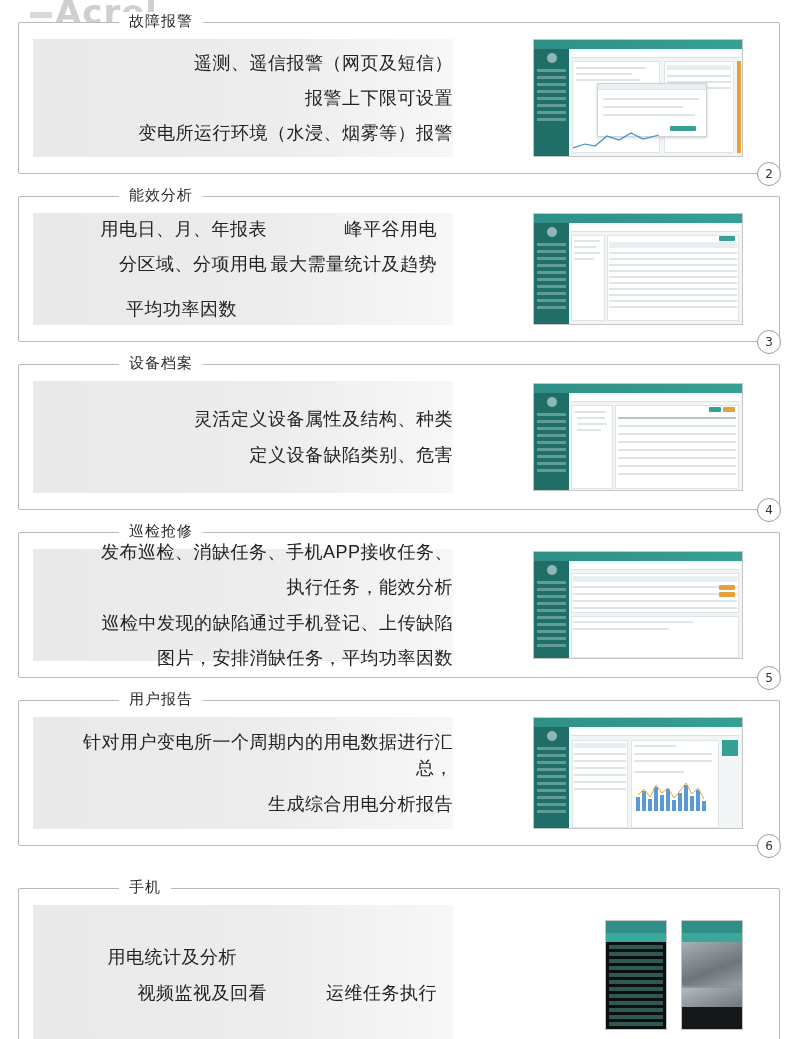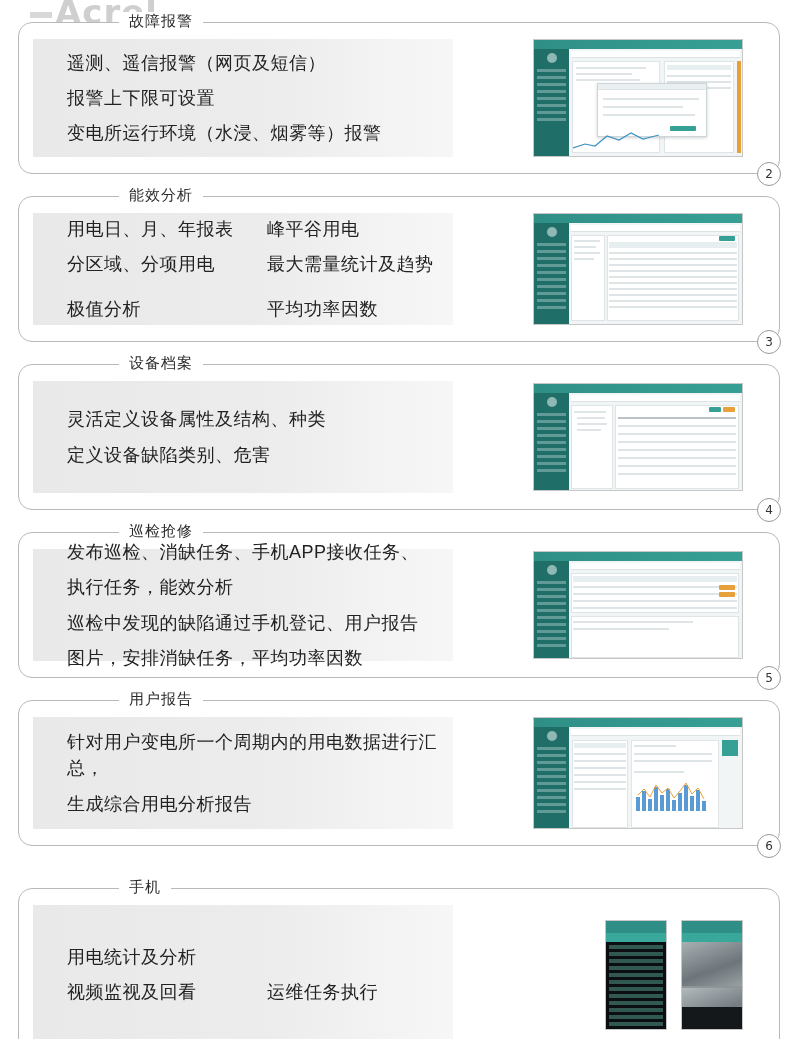--- a/index.html
+++ b/index.html
@@ -33,24 +33,25 @@
   }
 
   .section {
     position: absolute;
     left: 18px;
     width: 762px;
   }
   .card {
     position: relative;
     border: 1px solid #b9b9b9;
-    border-radius: 14px;
+    border-radius: 2px;
     background: #ffffff;
     height: 100%;
     width: 100%;
+    text-align: right;
   }
   
   .card-title {
     position: absolute;
     top: -11px;
     left: 100px;
     background: #ffffff;
     padding: 0 10px;
     font-size: 15px;
     color: #2b2b2b;
@@ -209,21 +210,20 @@
         <div class="rows">
           <div class="row">
               <span class="c1">用电日、月、年报表</span>
               <span class="c2">峰平谷用电</span>
             </div>
           <div class="row">
               <span class="c1">分区域、分项用电</span>
               <span class="c2">最大需量统计及趋势</span>
             </div>
           <div class="row" style="margin-top:18px;">
-              <span class="c1">极值分析</span>
               <span class="c2">平均功率因数</span>
             </div>
         </div>
       </div>
       <div class="shot" style="width:210px;height:112px;">
         <div class="ss">
           <div class="topbar"></div>
           <div class="side teal">
               <div class="av"></div>
               <i></i>
@@ -313,21 +313,21 @@
     </div>
   </div>
 
   <div class="section" style="top:532px; height:146px;">
     <div class="card">
       <div class="card-title">巡检抢修</div>
       <div class="content-panel">
         <div class="rows">
           <div class="row single"><span class="c1" style="width:auto">发布巡检、消缺任务、手机APP接收任务、</span></div>
           <div class="row single"><span class="c1" style="width:auto">执行任务，能效分析</span></div>
-          <div class="row single"><span class="c1" style="width:auto">巡检中发现的缺陷通过手机登记、用户报告</span></div>
+          <div class="row single"><span class="c1" style="width:auto">巡检中发现的缺陷通过手机登记、上传缺陷</span></div>
           <div class="row single"><span class="c1" style="width:auto">图片，安排消缺任务，平均功率因数</span></div>
         </div>
       </div>
       <div class="shot" style="width:210px;height:108px;">
         <div class="ss">
           <div class="topbar"></div>
           <div class="side teal">
               <div class="av"></div>
               <i></i>
               <i></i>
@@ -424,21 +424,21 @@
   </div>
 
   <div class="section" style="top:888px; height:174px;">
     <div class="card">
       <div class="card-title">手机</div>
       <div class="content-panel">
         <div class="rows">
           <div class="row">
               <span class="c2">用电统计及分析</span>
             </div>
-          <div class="row" style="margin-top:8px;font-family:Liberation Mono, monospace;">
+          <div class="row" style="margin-top:8px;">
               <span class="c1">视频监视及回看</span>
               <span class="c2">运维任务执行</span>
             </div>
         </div>
       </div>
       <div class="phones">
         <div class="phone">
           <div class="ptop"></div>
             <div class="ptitle"></div>
           <div class="pbody">

